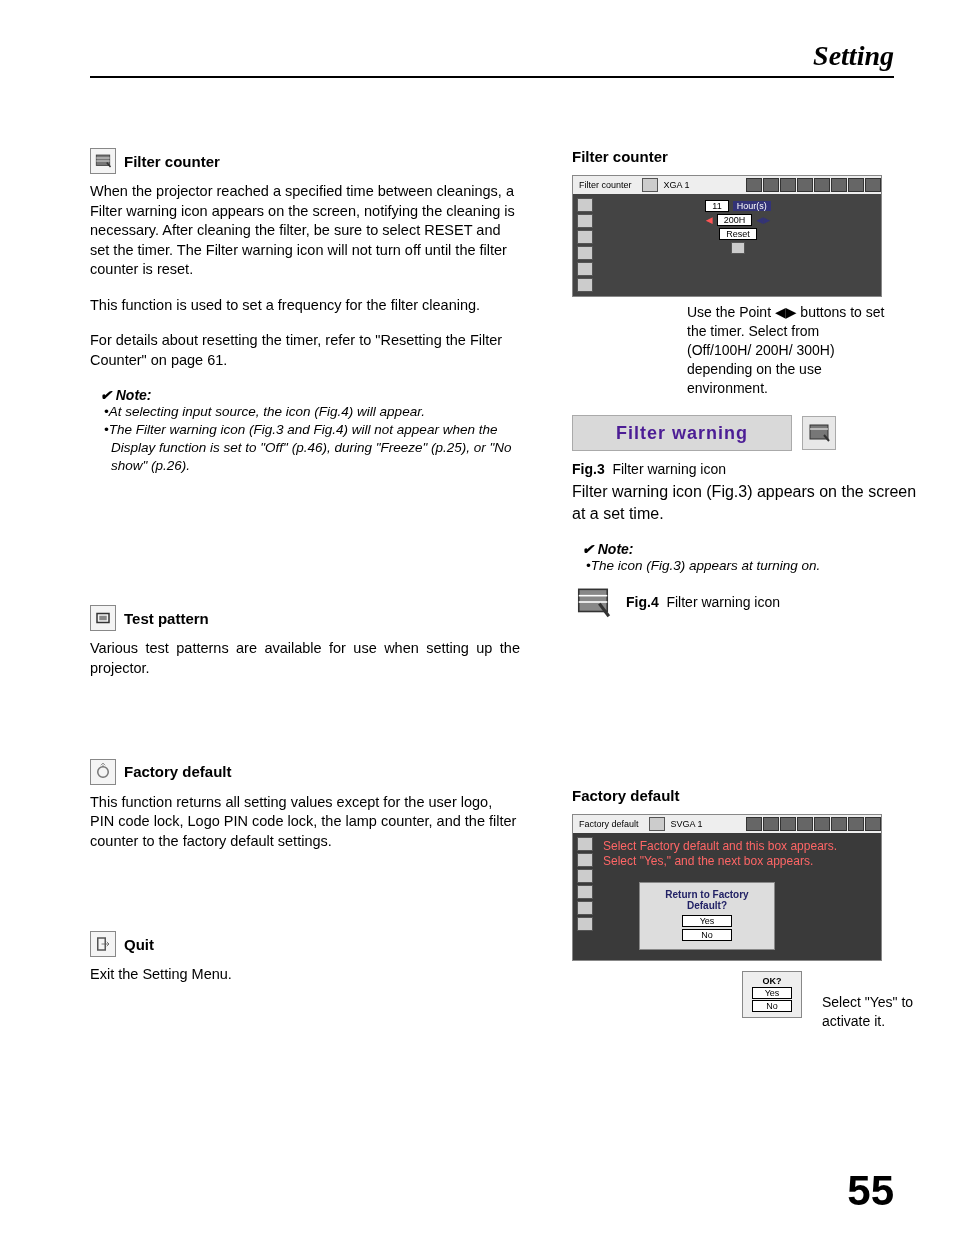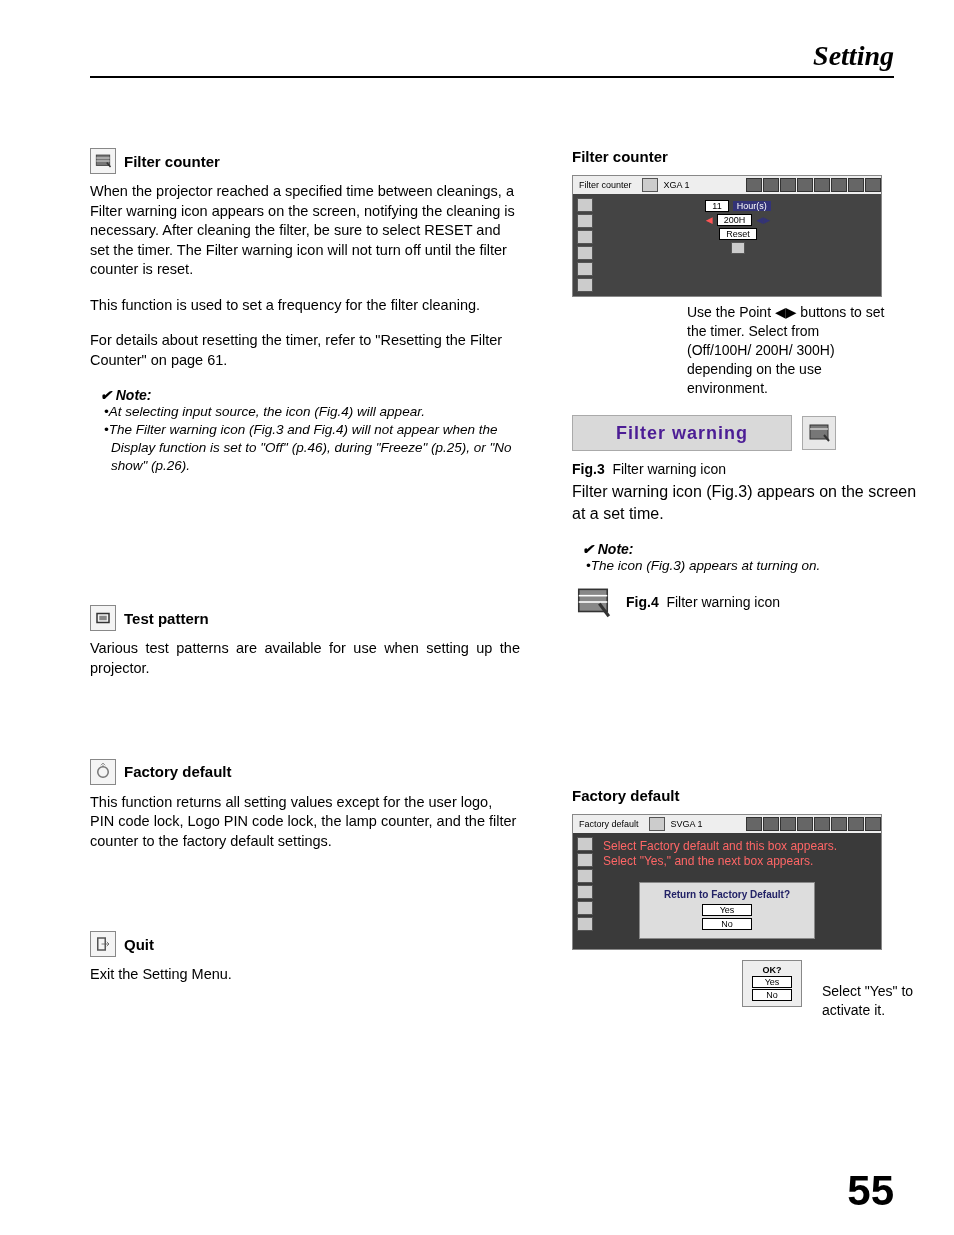--- a/index.html
+++ b/index.html
@@ -35,21 +35,21 @@
   .panel-right .row { display:flex; gap:4px; align-items:center;}
   .panel-right .chip { background:#fff; color:#000; padding:0 6px; border:1px solid #000; font-size:9px;}
   .caption { font-size: 14px; line-height: 1.35; margin: 2px 0 0 115px; width: 200px; }
   .fig-label { font-size: 14px; }
   .fig-label b { font-weight: bold; }
   .filter-warning-banner { display: flex; align-items: center; gap: 10px; margin: 18px 0 10px 0; }
   .filter-warning-banner .bar { flex: 0 0 220px; height: 36px; background: #d9d9d9; border: 1px solid #aaa; display: flex; align-items: center; justify-content: center; font-weight: bold; font-size: 18px; letter-spacing: 1px; color:#4c1d95; }
   .filter-warning-banner .sq { width: 34px; height: 34px; border: 1px solid #aaa; background: #e8e8e8; display:flex; align-items:center; justify-content:center; }
   .small-icon-row { display:flex; align-items:center; gap:12px; margin: 6px 0 4px 0;}
   .small-icon-row .ic { width:42px; height:42px; display:flex; align-items:center; justify-content:center; }
-  .confirm-box { border:1px solid #888; background:#ddd; width:176px; padding:6px; margin:10px 0 6px 40px; font-size:10px; text-align:center; }
+  .confirm-box { border:1px solid #888; background:#ddd; width:136px; padding:6px; margin:10px 0 6px 40px; font-size:10px; text-align:center; }
   .confirm-box .btn { display:block; width:50px; margin:2px auto; background:#fff; border:1px solid #000; font-size:9px; padding:0 2px; position:relative;}
   .confirm-box2 { border:1px solid #888; background:#eee; width:60px; padding:4px; margin:4px 0 0 30px; font-size:9px; text-align:center;}
   .confirm-box2 .btn { display:block; width:40px; margin:1px auto; background:#fff; border:1px solid #000; font-size:9px;}
   .page-num { position: absolute; bottom: 20px; right: 60px; font-size: 42px; font-weight: bold; }
   .spacer-lg { height: 90px; }
   .spacer-md { height: 40px; }
   .col-right .body-text { font-size:16px; }
 </style>
 </head>
 <body>

